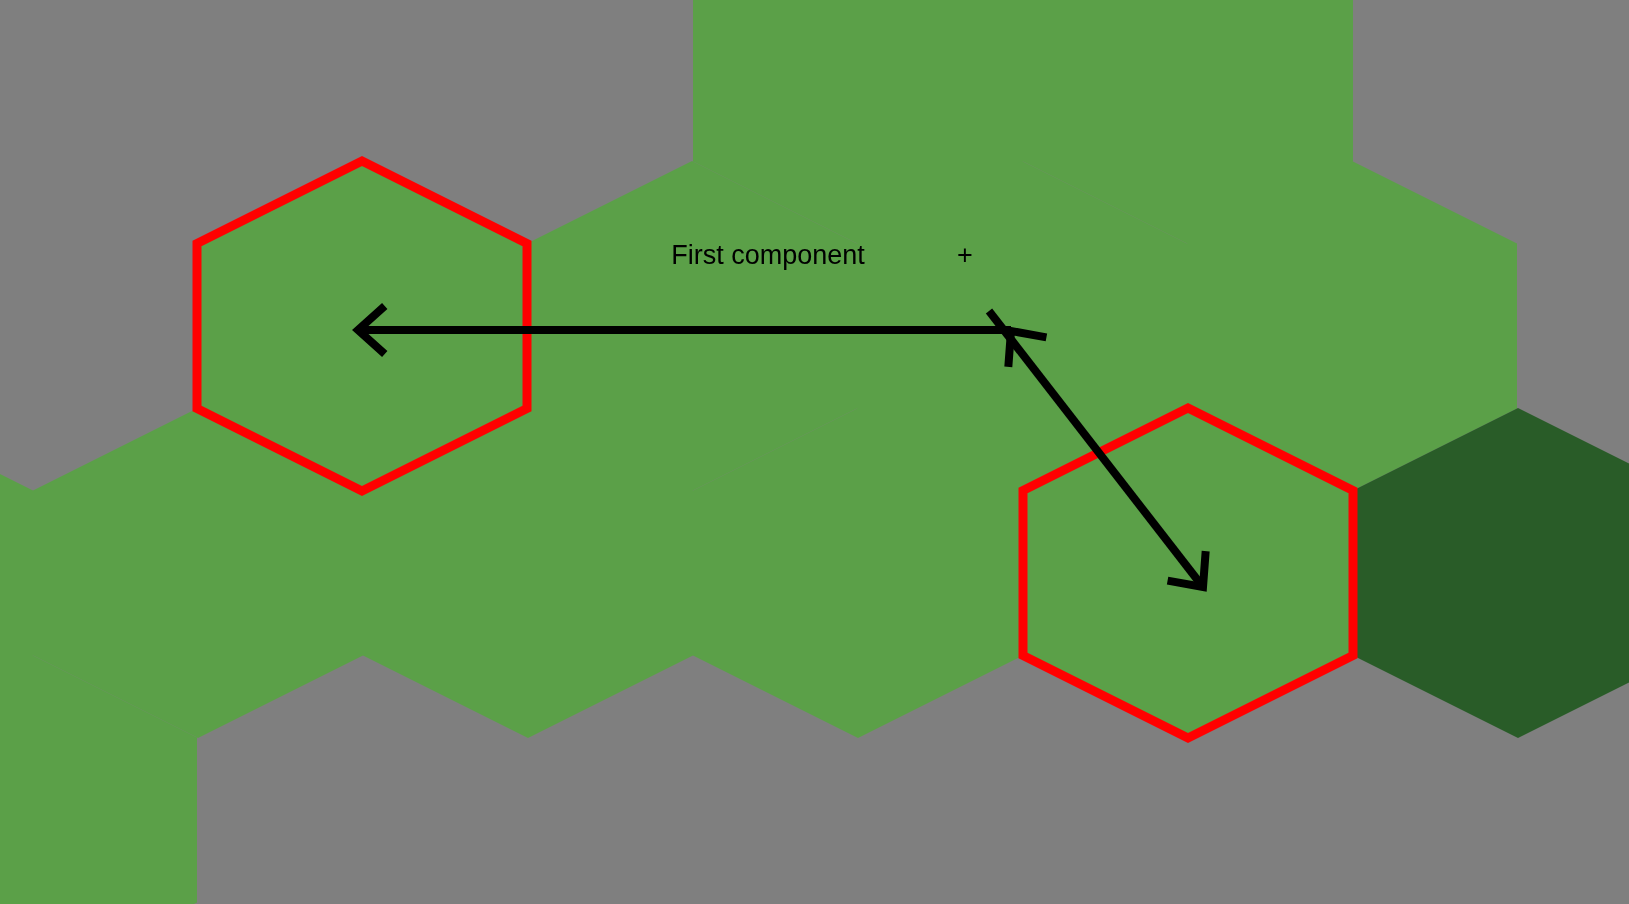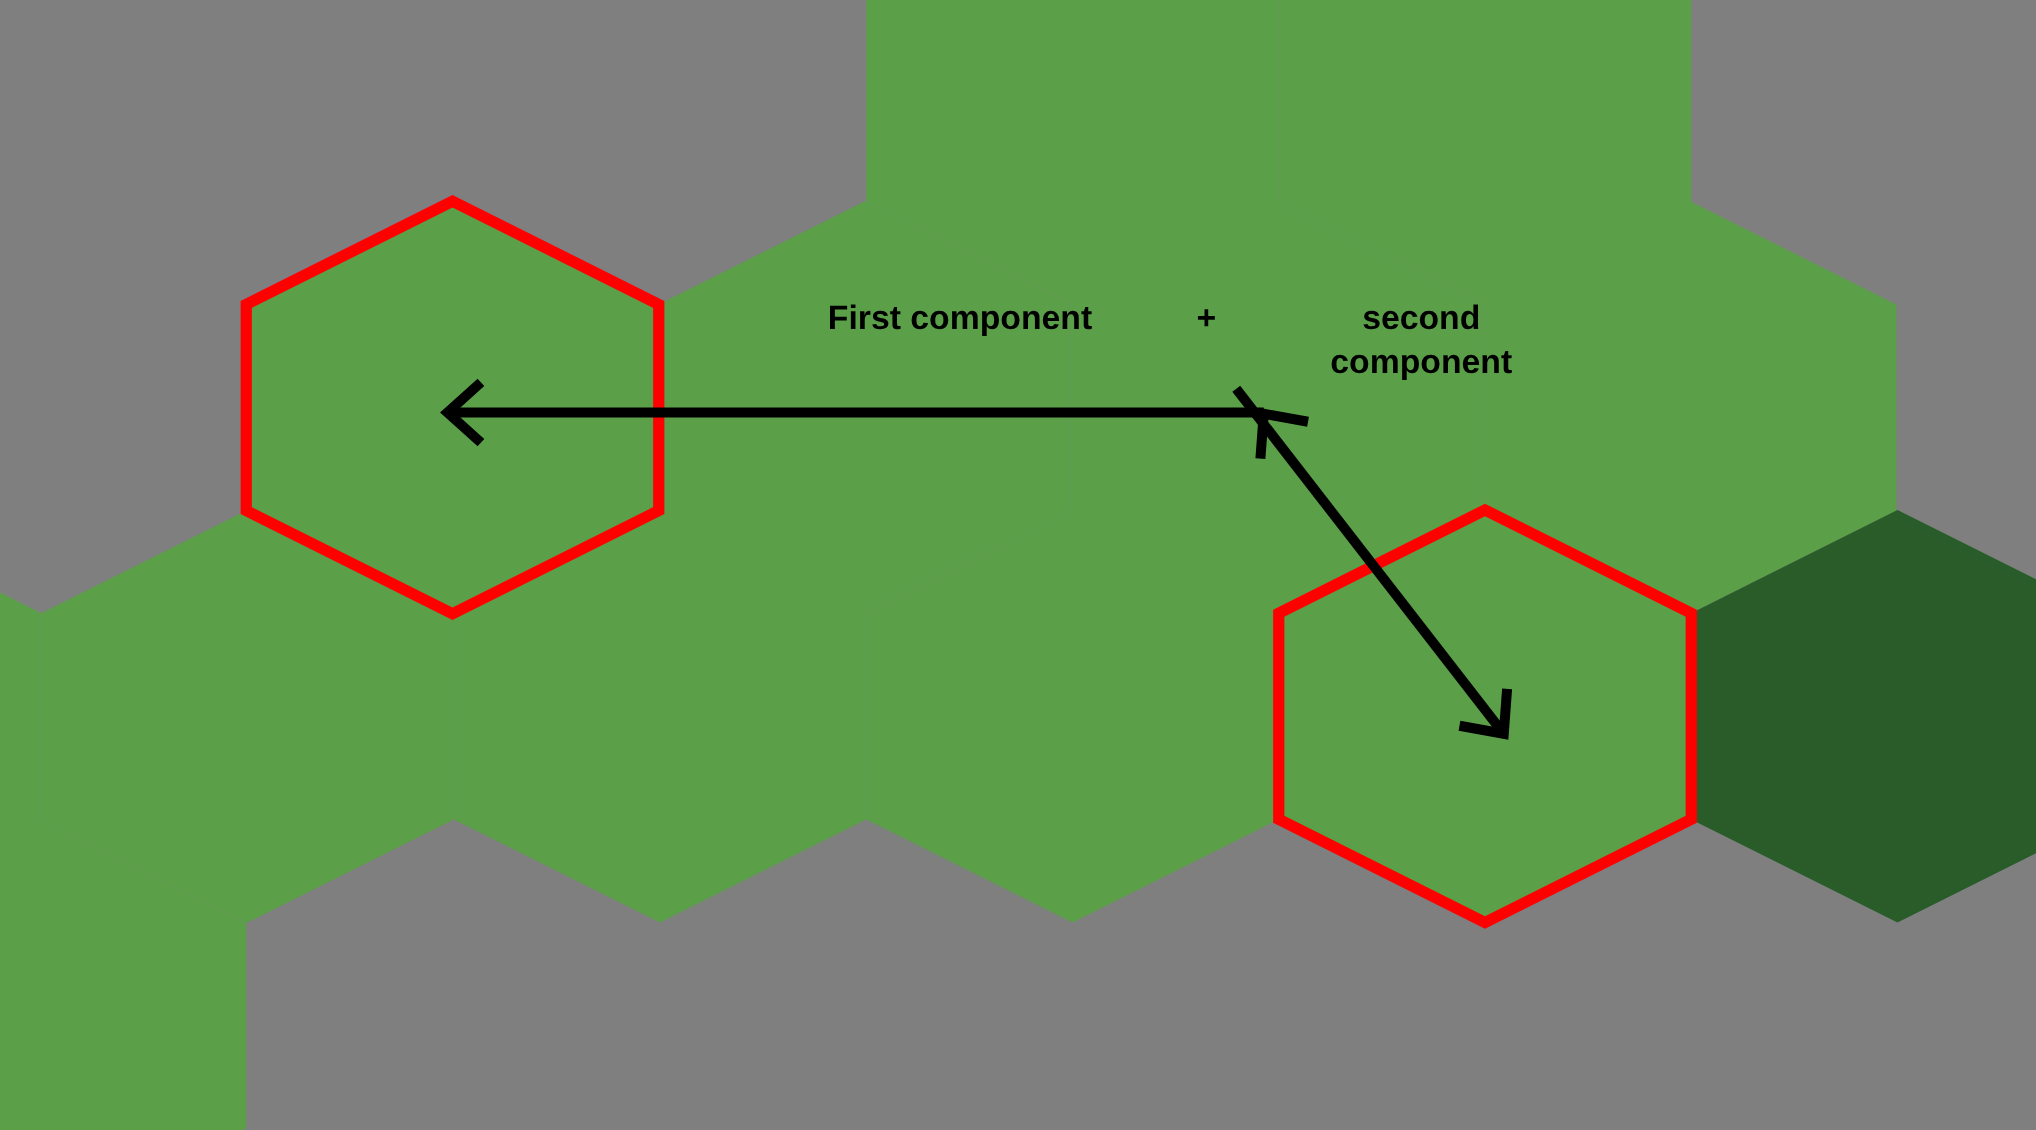--- a/index.html
+++ b/index.html
@@ -16,21 +16,21 @@
   }
   .stage svg {
     position: absolute;
     left: 0;
     top: 0;
     display: block;
   }
   .lbl {
     position: absolute;
     transform: translate(-50%, -50%);
-    font-weight: 700;
+    font-weight: 400;
     font-size: 27px;
     color: #000000;
     white-space: nowrap;
     line-height: 33px;
   }
   .lbl-first { left: 768px; top: 255px; }
   .lbl-plus  { left: 965px; top: 255px; }
   .lbl-second {
     left: 1137px;
     top: 272px;
@@ -72,18 +72,14 @@
           <polyline points="1008.3188036482431,366.90407756959263 1011,331 1046.4271299415927,337.41950653099593" fill="none" stroke="#000000" stroke-width="8" stroke-linejoin="miter" stroke-linecap="butt"></polyline>
           <polyline points="1205.6811963517569,551.0959224304073 1203,587 1167.5728700584073,580.5804934690041" fill="none" stroke="#000000" stroke-width="8" stroke-linejoin="miter" stroke-linecap="butt"></polyline>
         </g>
       </g>
   </svg>
 
   <div class="lbl lbl-first">First component</div>
 
   <div class="lbl lbl-plus">+</div>
 
-  <div class="lbl lbl-second">
-    <div>second</div>
-    <div>component</div>
-  </div>
 
 </div>
 
 </body></html>

